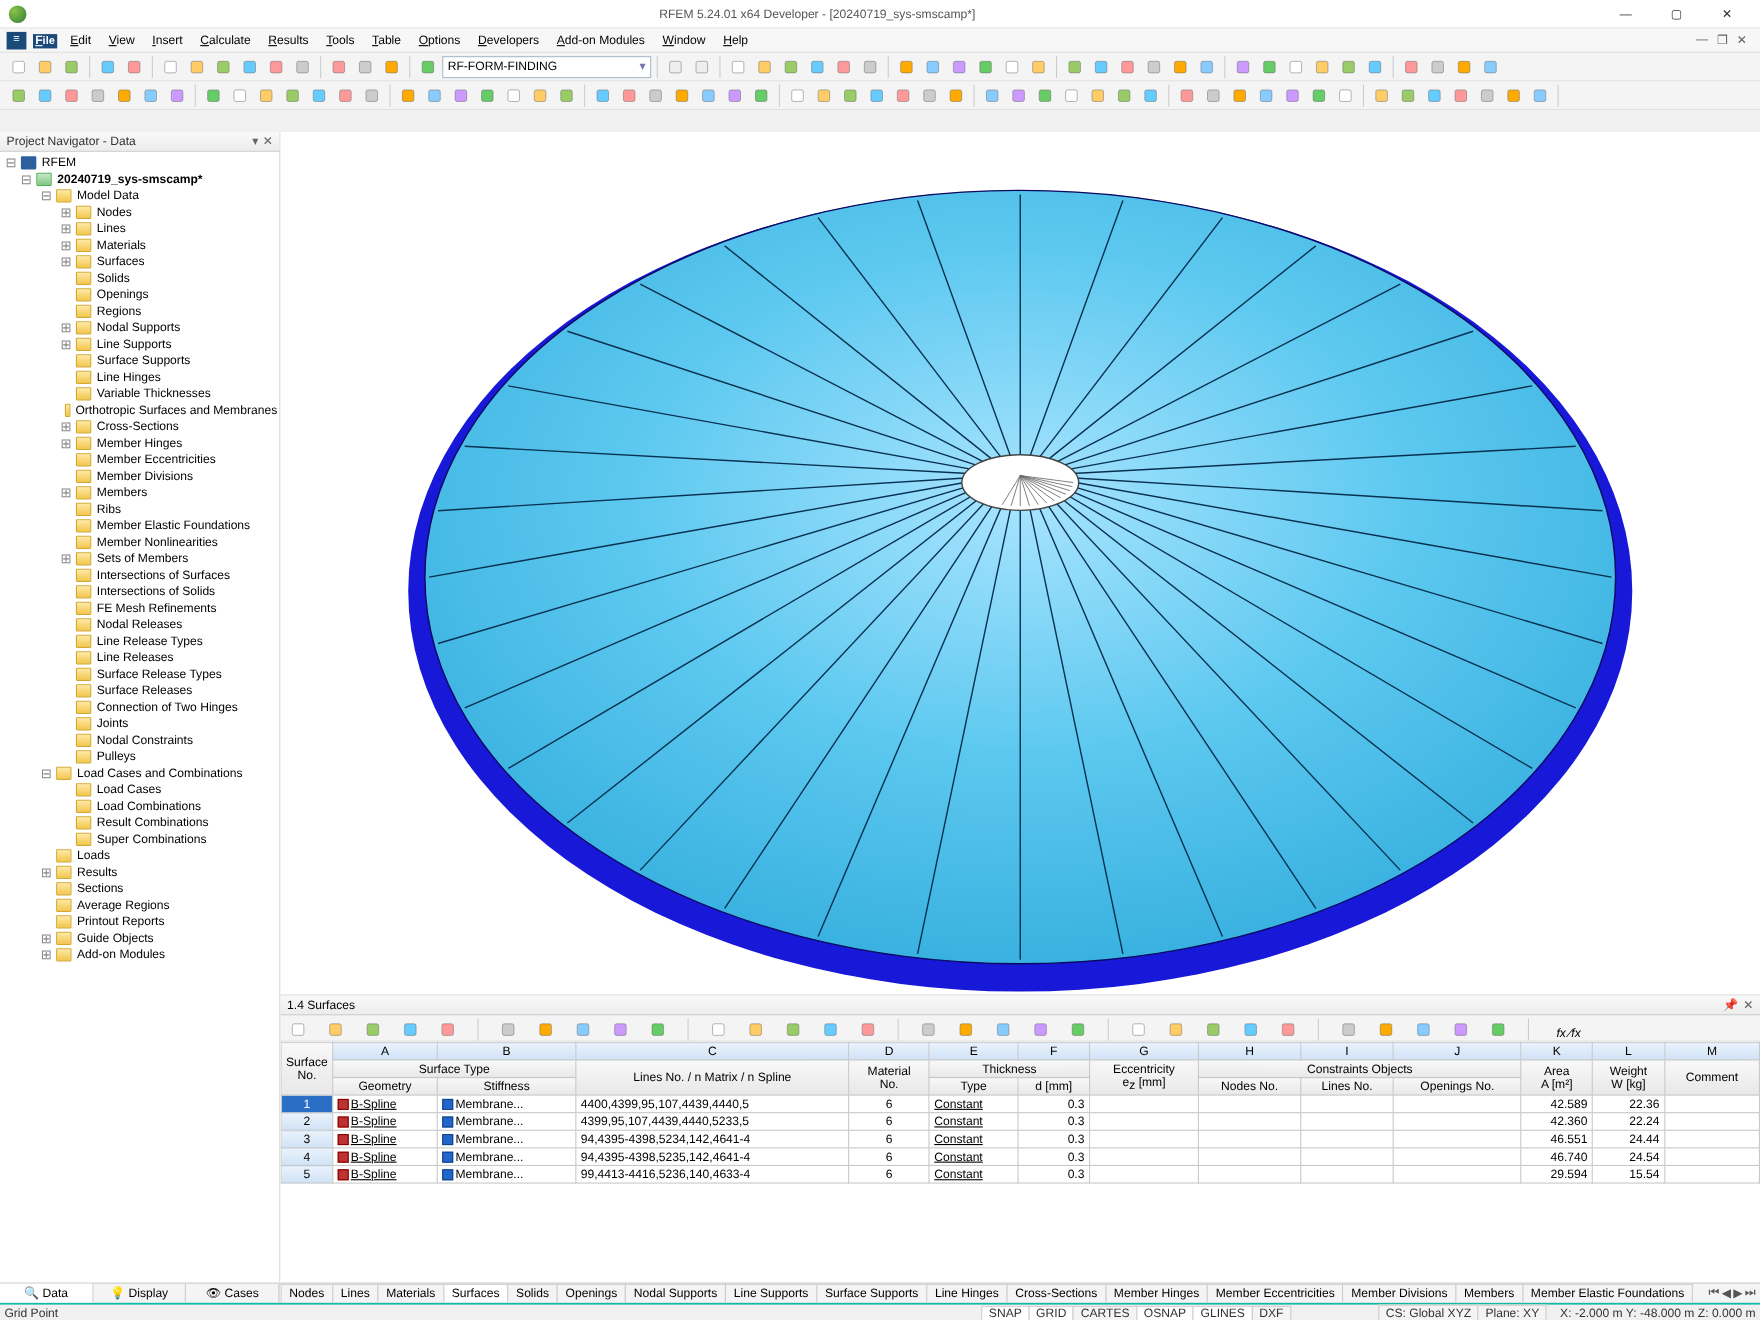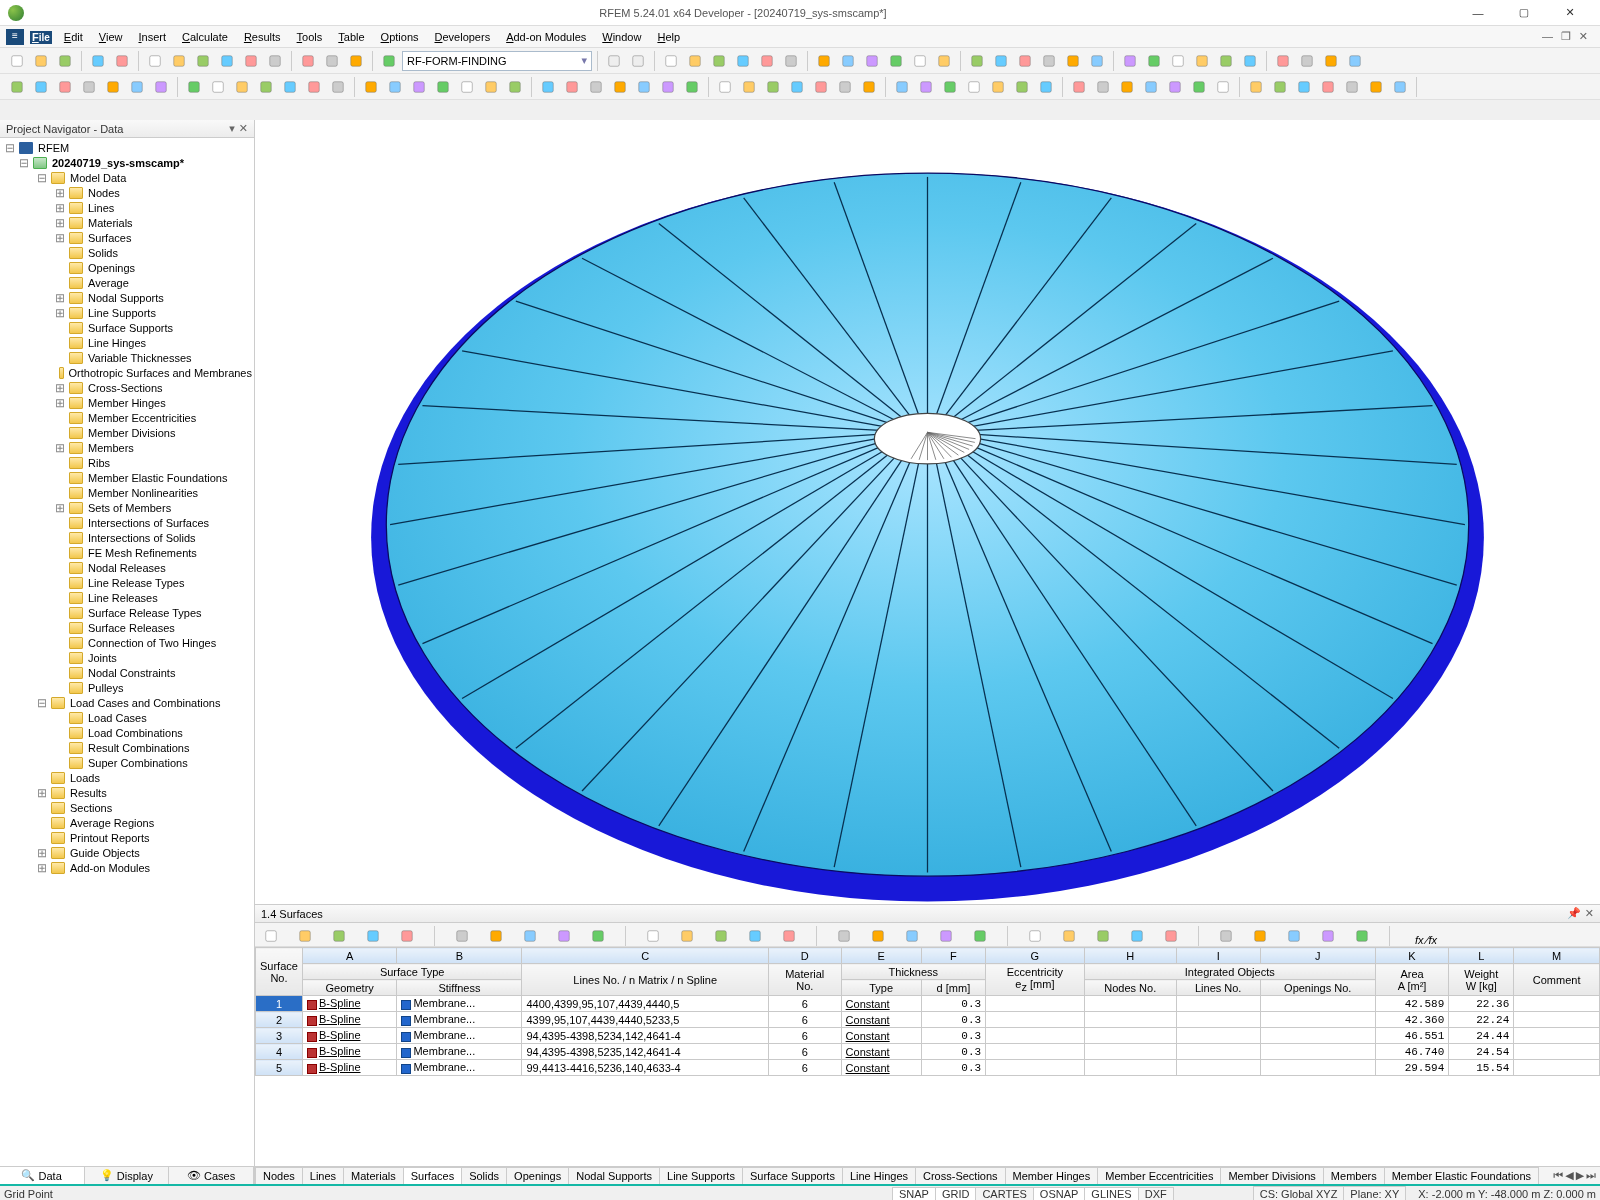--- a/index.html
+++ b/index.html
@@ -45,21 +45,21 @@
 .bhdr .cls { margin-left: auto; color: #666; display:flex; gap:4px;}
 .btool { height: 24px; display: flex; align-items: center; padding: 0 6px; gap: 2px; border-bottom: 1px solid #ddd; }
 .btool .tbtn { width: 20px; height: 20px; }
 .grid { flex: 1; background: #fff; overflow: auto; }
 .grid table { border-collapse: collapse; width: 100%; }
 .grid th, .grid td { border: 1px solid #c9c9c9; padding: 1px 4px; font-size: 11px; height: 16px; white-space: nowrap; }
 .grid th { background: linear-gradient(#f8f8f8,#e8e8e8); font-weight: normal; text-align: center; }
 .grid th.colhdr { background: linear-gradient(#eaf2fb,#cfe2f6); }
 .grid .rowhdr { background: linear-gradient(#eaf2fb,#cfe2f6); text-align: center; width: 30px; }
 .grid .rowhdr.sel { background: #2a6ec6; color: #fff; }
-.grid td.c { text-align: center; } .grid td.r { text-align: right; font-family: Liberation Mono, monospace; }
+.grid td.c { text-align: center; } .grid td.r { text-align: right; }
 .swatch { display: inline-block; width: 10px; height: 10px; background: #b33; border: 1px solid #800; vertical-align: middle; margin-right: 2px; }
 .swatch.b { background: #26c; border-color: #148; }
 .btabs { display: flex; background: #f4f4f4; border-top: 1px solid #ccc; overflow: hidden; align-items: center;}
 .btab { padding: 2px 7px; border: 1px solid #ccc; border-bottom: none; margin-right: -1px; background: #f4f4f4; font-size: 11px; }
 .btab.active { background: #fff; }
 .btab-arrows { margin-left: auto; display: flex; padding-right: 4px; gap:2px; color:#555;}
 .sbar { height: 18px; background: #f0f0f0; border-top: 2px solid #14b8a6; display: flex; align-items: center; padding: 0 4px; font-size: 11px; color: #333; }
 .sbar .seg { padding: 0 6px; border: 1px solid #ccc; margin-left: -1px; height: 16px; line-height: 14px; background: #f4f4f4;}
 .sbar .seg.on { background: #fff; }
 .sbar .fill { flex: 1; }
@@ -676,21 +676,21 @@
           <span class="lbl">Solids</span>
         </div>
         <div class="tn ind3">
           <span class="exp"></span>
           <span class="ico ico-fld"></span>
           <span class="lbl">Openings</span>
         </div>
         <div class="tn ind3">
           <span class="exp"></span>
           <span class="ico ico-fld"></span>
-          <span class="lbl">Average</span>
+          <span class="lbl">Regions</span>
         </div>
         <div class="tn ind3">
           <span class="exp">⊞</span>
           <span class="ico ico-fld"></span>
           <span class="lbl">Nodal Supports</span>
         </div>
         <div class="tn ind3">
           <span class="exp">⊞</span>
           <span class="ico ico-fld"></span>
           <span class="lbl">Line Supports</span>
@@ -1150,21 +1150,21 @@
                 <th class="colhdr">K</th>
                 <th class="colhdr">L</th>
                 <th class="colhdr">M</th>
               </tr>
               <tr>
                 <th colspan="2">Surface Type</th>
                 <th rowspan="2">Lines No. / n Matrix / n Spline</th>
                 <th rowspan="2">Material<br>No.</th>
                 <th colspan="2">Thickness</th>
                 <th rowspan="2">Eccentricity<br>e<sub>z</sub> [mm]</th>
-                <th colspan="3">Integrated Objects</th>
+                <th colspan="3">Constraints Objects</th>
                 <th rowspan="2">Area<br>A [m²]</th>
                 <th rowspan="2">Weight<br>W [kg]</th>
                 <th rowspan="2">Comment</th>
               </tr>
               <tr>
                 <th>Geometry</th>
                 <th>Stiffness</th>
                 <th>Type</th>
                 <th>d [mm]</th>
                 <th>Nodes No.</th>

